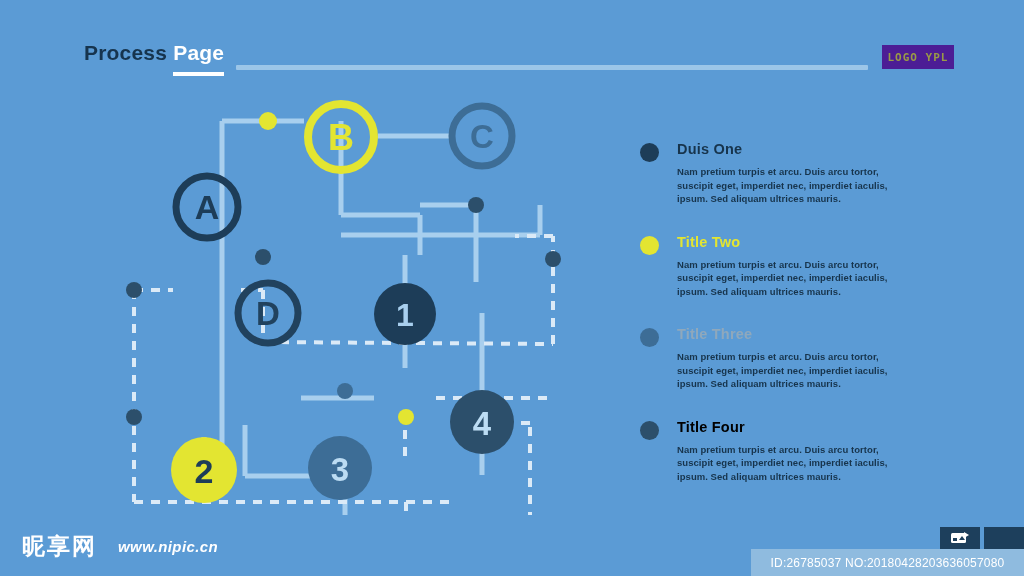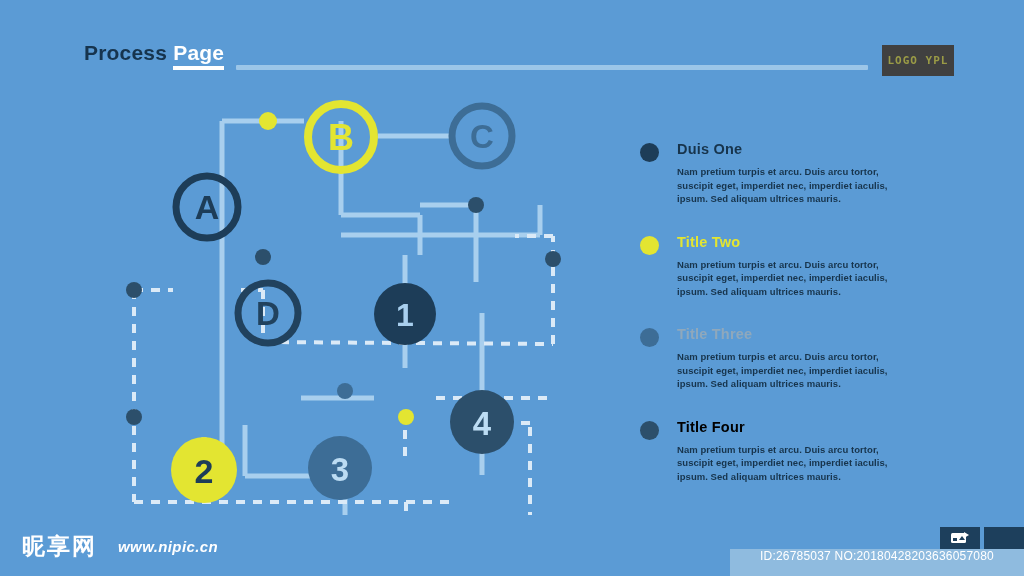--- a/index.html
+++ b/index.html
@@ -10,28 +10,28 @@
   }
   .slide{position:absolute;inset:0;background:#5b9bd5;}
 
   
   .hdr{position:absolute;left:84px;top:40px;right:70px;height:34px;}
   .hdr-title{
     position:absolute;left:0;top:0;font-size:21px;font-weight:bold;
     letter-spacing:.2px;white-space:nowrap;line-height:26px;
   }
   .t-dark{color:#16344e;}
-  .t-white{color:#ffffff;border-bottom:4px solid #ffffff;padding-bottom:2px;}
+  .t-white{color:#ffffff;border-bottom:4px solid #ffffff;padding-bottom:8px;}
   .hdr-rule{
     position:absolute;left:152px;top:25px;right:86px;height:5px;
     background:#9cc6e8;border-radius:1px;
   }
   .logo-box{
-    position:absolute;right:0;top:5px;width:72px;height:31px;
-    background:#404040;display:flex;align-items:center;justify-content:center;
+    position:absolute;right:0;top:5px;width:72px;height:24px;
+    background:#4c1d95;display:flex;align-items:center;justify-content:center;
   }
   .logo-box span{
     font-size:11px;font-weight:bold;color:#9a9b46;letter-spacing:1px;
     font-family:"DejaVu Sans Mono", monospace;
   }
 
   
   .diagram{position:absolute;left:0;top:85px;width:620px;height:430px;}
   .diagram svg{display:block;}
 
@@ -55,22 +55,22 @@
     position:absolute;left:22px;bottom:14px;display:flex;align-items:center;gap:21px;
   }
   .wm-cn{
     font-size:23px;font-weight:bold;color:#ffffff;letter-spacing:2px;
     font-family:"DejaVu Sans", sans-serif;
   }
   .wm-url{
     font-size:15px;font-style:italic;font-weight:bold;color:#ffffff;letter-spacing:.4px;
   }
   .foot-bar{
-    position:absolute;right:0;bottom:0;width:294px;height:27px;
-    background:#8fbbdf;display:flex;align-items:flex-start;justify-content:center;
+    position:absolute;right:0;bottom:0;width:273px;height:27px;
+    background:#8fbbdf;display:flex;align-items:center;justify-content:center;
   }
   .foot-bar span{font-size:12px;color:#ffffff;letter-spacing:.2px;}
   .foot-blocks{position:absolute;right:0;bottom:27px;height:22px;display:flex;gap:4px;}
   .fb{width:40px;height:22px;background:#1d3f5c;}
   .fb.icon{display:flex;align-items:center;justify-content:center;}
   .fb.icon svg{display:block;}
 </style>
 </head>
 <body>
 

